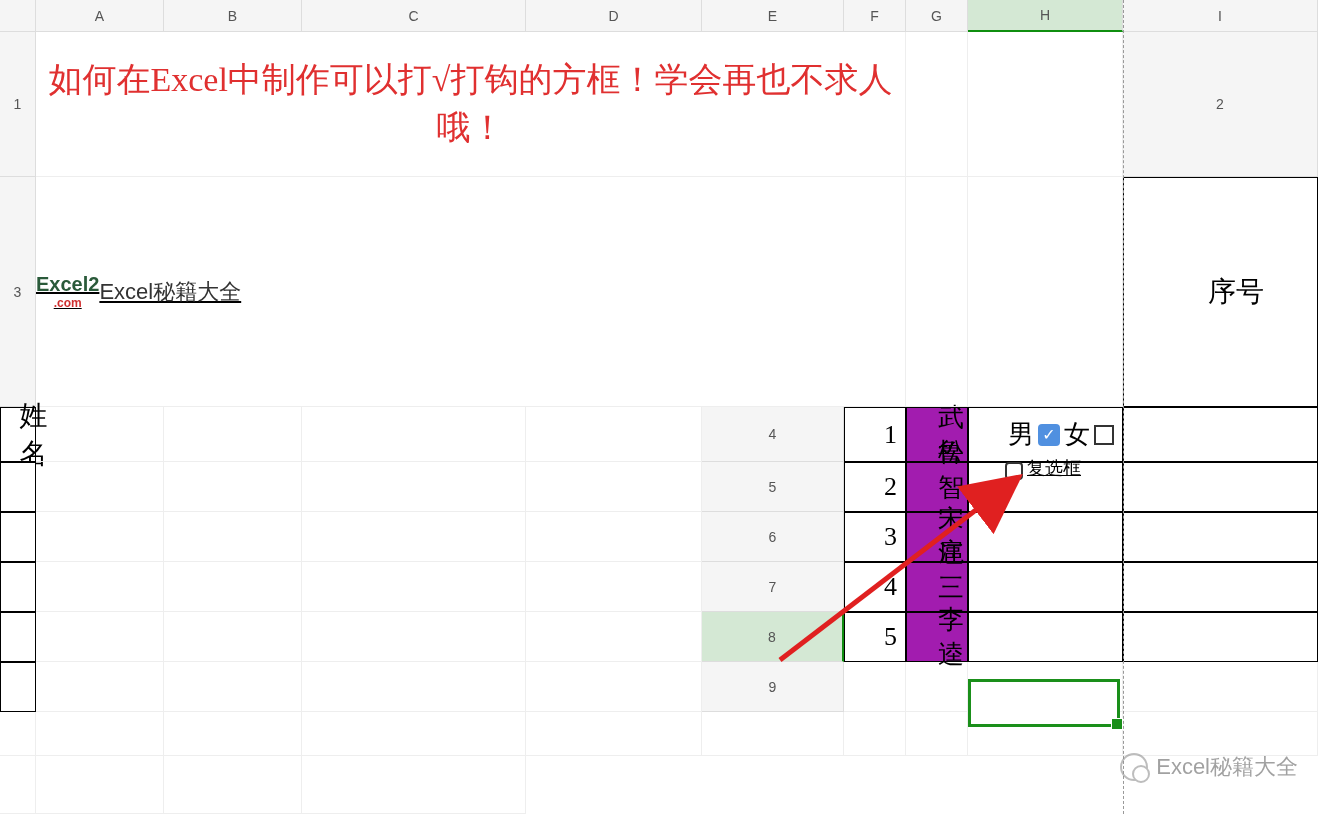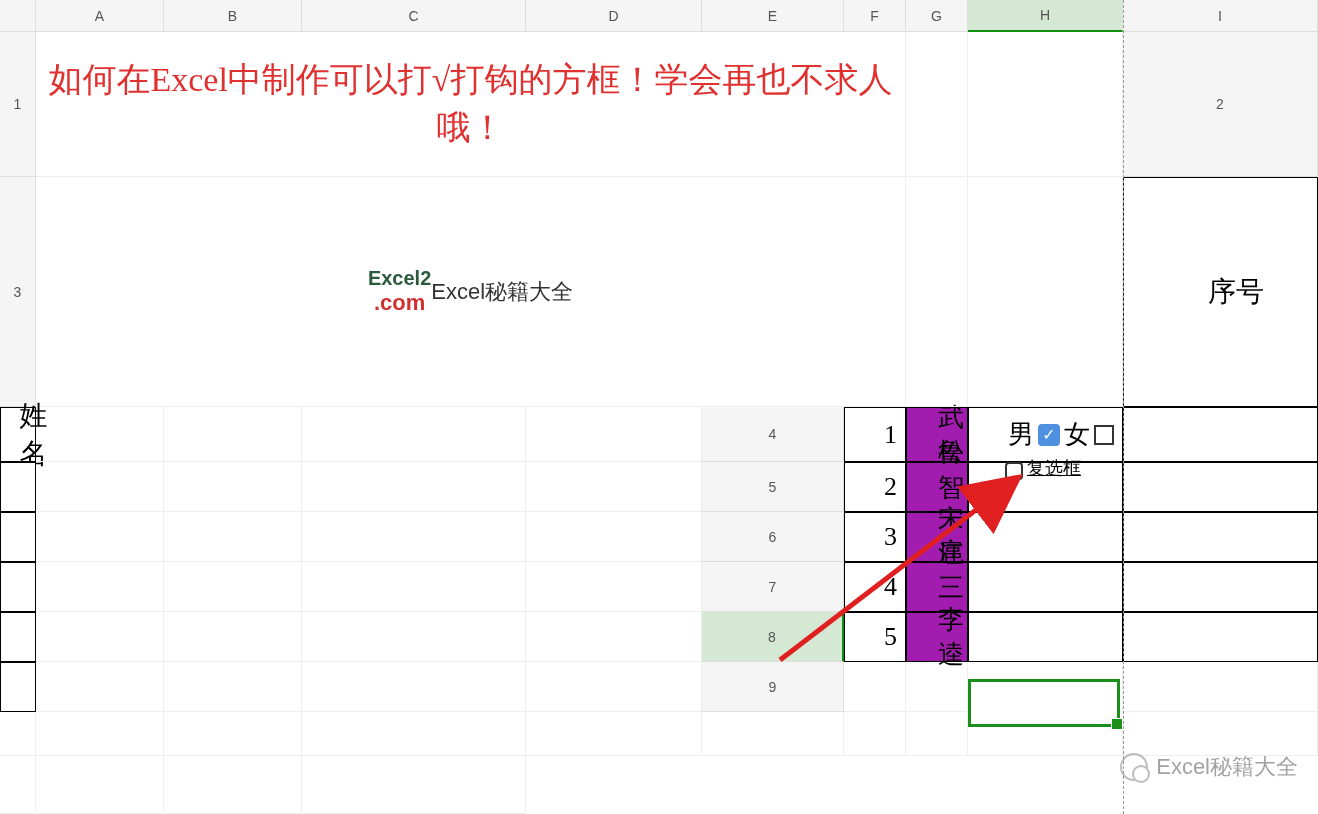--- a/index.html
+++ b/index.html
@@ -73,27 +73,27 @@
       color: #e03030;
       text-align: center;
       line-height: 1.4;
       padding: 0 8px;
     }
     .logo-cell {
       grid-column: 2 / 8;
       grid-row: 3 / 4;
       display: flex;
       align-items: center;
-      justify-content: center;
       border-right: 1px solid #eee;
       border-bottom: 1px solid #eee;
+      text-decoration: underline;
     }
     .logo-excel2 { text-align: center; }
     .logo-excel2 .t1 { color: #2a5a3a; font-weight: bold; font-size: 20px; }
-    .logo-excel2 .t2 { color: #d03030; font-weight: bold; font-size: 22px; }
+    .logo-excel2 .t2 { color: #d03030; font-weight: bold; font-size: 12px; }
     .logo-sub { font-size: 22px; color: #333; }
     .data-cell {
       border: 1px solid #000;
       display: flex;
       align-items: center;
       justify-content: center;
       font-family: KaiTi, STKaiti, serif;
       font-size: 26px;
       background: #fff;
       padding-left: 31px;

